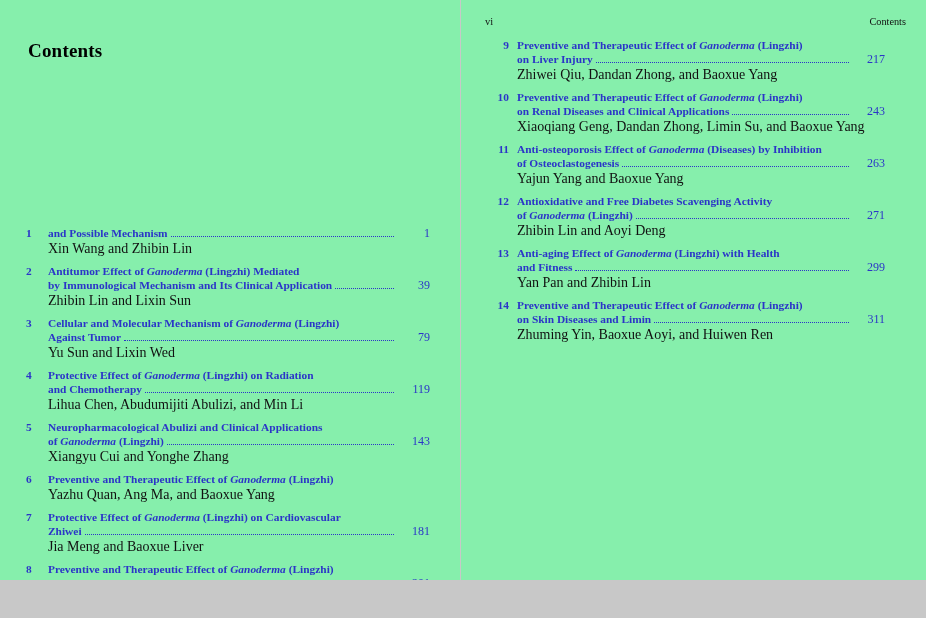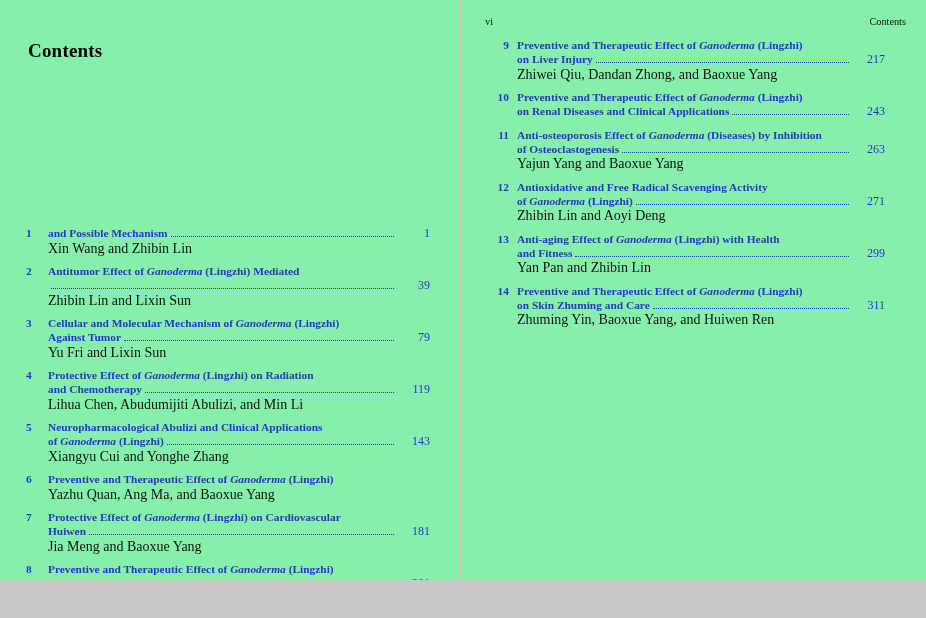--- a/index.html
+++ b/index.html
@@ -174,40 +174,41 @@
           </div>
         </div>
         <div class="entry">
           <div class="entry-line">
             <div class="num">2</div>
             <div class="title-block">
               <div class="title-row no-dots">
                 <span class="ttext"><span>Antitumor Effect of </span><i>Ganoderma</i><span> (Lingzhi) Mediated</span></span>
               </div>
               <div class="title-row">
+                <span class="ttext"><span>by Immunological Mechanism and Its Clinical Application</span></span>
                 <span class="dots"></span>
                 <span class="pageno">39</span>
               </div>
               <div class="authors">Zhibin Lin and Lixin Sun</div>
             </div>
           </div>
         </div>
         <div class="entry">
           <div class="entry-line">
             <div class="num">3</div>
             <div class="title-block">
               <div class="title-row no-dots">
                 <span class="ttext"><span>Cellular and Molecular Mechanism of </span><i>Ganoderma</i><span> (Lingzhi)</span></span>
               </div>
               <div class="title-row">
                 <span class="ttext"><span>Against Tumor</span></span>
                 <span class="dots"></span>
                 <span class="pageno">79</span>
               </div>
-              <div class="authors">Yu Fri and Lixin Sun</div>
+              <div class="authors">Yu Sun and Lixin Wed</div>
             </div>
           </div>
         </div>
         <div class="entry">
           <div class="entry-line">
             <div class="num">4</div>
             <div class="title-block">
               <div class="title-row no-dots">
                 <span class="ttext"><span>Protective Effect of </span><i>Ganoderma</i><span> (Lingzhi) on Radiation</span></span>
               </div>
@@ -248,25 +249,25 @@
           </div>
         </div>
         <div class="entry">
           <div class="entry-line">
             <div class="num">7</div>
             <div class="title-block">
               <div class="title-row no-dots">
                 <span class="ttext"><span>Protective Effect of </span><i>Ganoderma</i><span> (Lingzhi) on Cardiovascular</span></span>
               </div>
               <div class="title-row">
-                <span class="ttext"><span>Huiwen</span></span>
+                <span class="ttext"><span>Zhiwei</span></span>
                 <span class="dots"></span>
                 <span class="pageno">181</span>
               </div>
-              <div class="authors">Jia Meng and Baoxue Yang</div>
+              <div class="authors">Jia Meng and Baoxue Liver</div>
             </div>
           </div>
         </div>
         <div class="entry">
           <div class="entry-line">
             <div class="num">8</div>
             <div class="title-block">
               <div class="title-row no-dots">
                 <span class="ttext"><span>Preventive and Therapeutic Effect of </span><i>Ganoderma</i><span> (Lingzhi)</span></span>
               </div>
@@ -310,20 +311,21 @@
             <div class="num-r">10</div>
             <div class="title-block">
               <div class="title-row no-dots">
                 <span class="ttext"><span>Preventive and Therapeutic Effect of </span><i>Ganoderma</i><span> (Lingzhi)</span></span>
               </div>
               <div class="title-row">
                 <span class="ttext"><span>on Renal Diseases and Clinical Applications</span></span>
                 <span class="dots"></span>
                 <span class="pageno">243</span>
               </div>
+              <div class="authors">Xiaoqiang Geng, Dandan Zhong, Limin Su, and Baoxue Yang</div>
             </div>
           </div>
         </div>
         <div class="entry">
           <div class="entry-line">
             <div class="num-r">11</div>
             <div class="title-block">
               <div class="title-row no-dots">
                 <span class="ttext"><span>Anti-osteoporosis Effect of </span><i>Ganoderma</i><span> (Diseases) by Inhibition</span></span>
               </div>
@@ -334,21 +336,21 @@
               </div>
               <div class="authors">Yajun Yang and Baoxue Yang</div>
             </div>
           </div>
         </div>
         <div class="entry">
           <div class="entry-line">
             <div class="num-r">12</div>
             <div class="title-block">
               <div class="title-row no-dots">
-                <span class="ttext"><span>Antioxidative and Free Radical Scavenging Activity</span></span>
+                <span class="ttext"><span>Antioxidative and Free Diabetes Scavenging Activity</span></span>
               </div>
               <div class="title-row">
                 <span class="ttext"><span>of </span><i>Ganoderma</i><span> (Lingzhi)</span></span>
                 <span class="dots"></span>
                 <span class="pageno">271</span>
               </div>
               <div class="authors">Zhibin Lin and Aoyi Deng</div>
             </div>
           </div>
         </div>
@@ -369,24 +371,24 @@
           </div>
         </div>
         <div class="entry">
           <div class="entry-line">
             <div class="num-r">14</div>
             <div class="title-block">
               <div class="title-row no-dots">
                 <span class="ttext"><span>Preventive and Therapeutic Effect of </span><i>Ganoderma</i><span> (Lingzhi)</span></span>
               </div>
               <div class="title-row">
-                <span class="ttext"><span>on Skin Zhuming and Care</span></span>
+                <span class="ttext"><span>on Skin Diseases and Limin</span></span>
                 <span class="dots"></span>
                 <span class="pageno">311</span>
               </div>
-              <div class="authors">Zhuming Yin, Baoxue Yang, and Huiwen Ren</div>
+              <div class="authors">Zhuming Yin, Baoxue Aoyi, and Huiwen Ren</div>
             </div>
           </div>
         </div>
       </div>
   </div>
 
 </div>
 
 </body></html>

